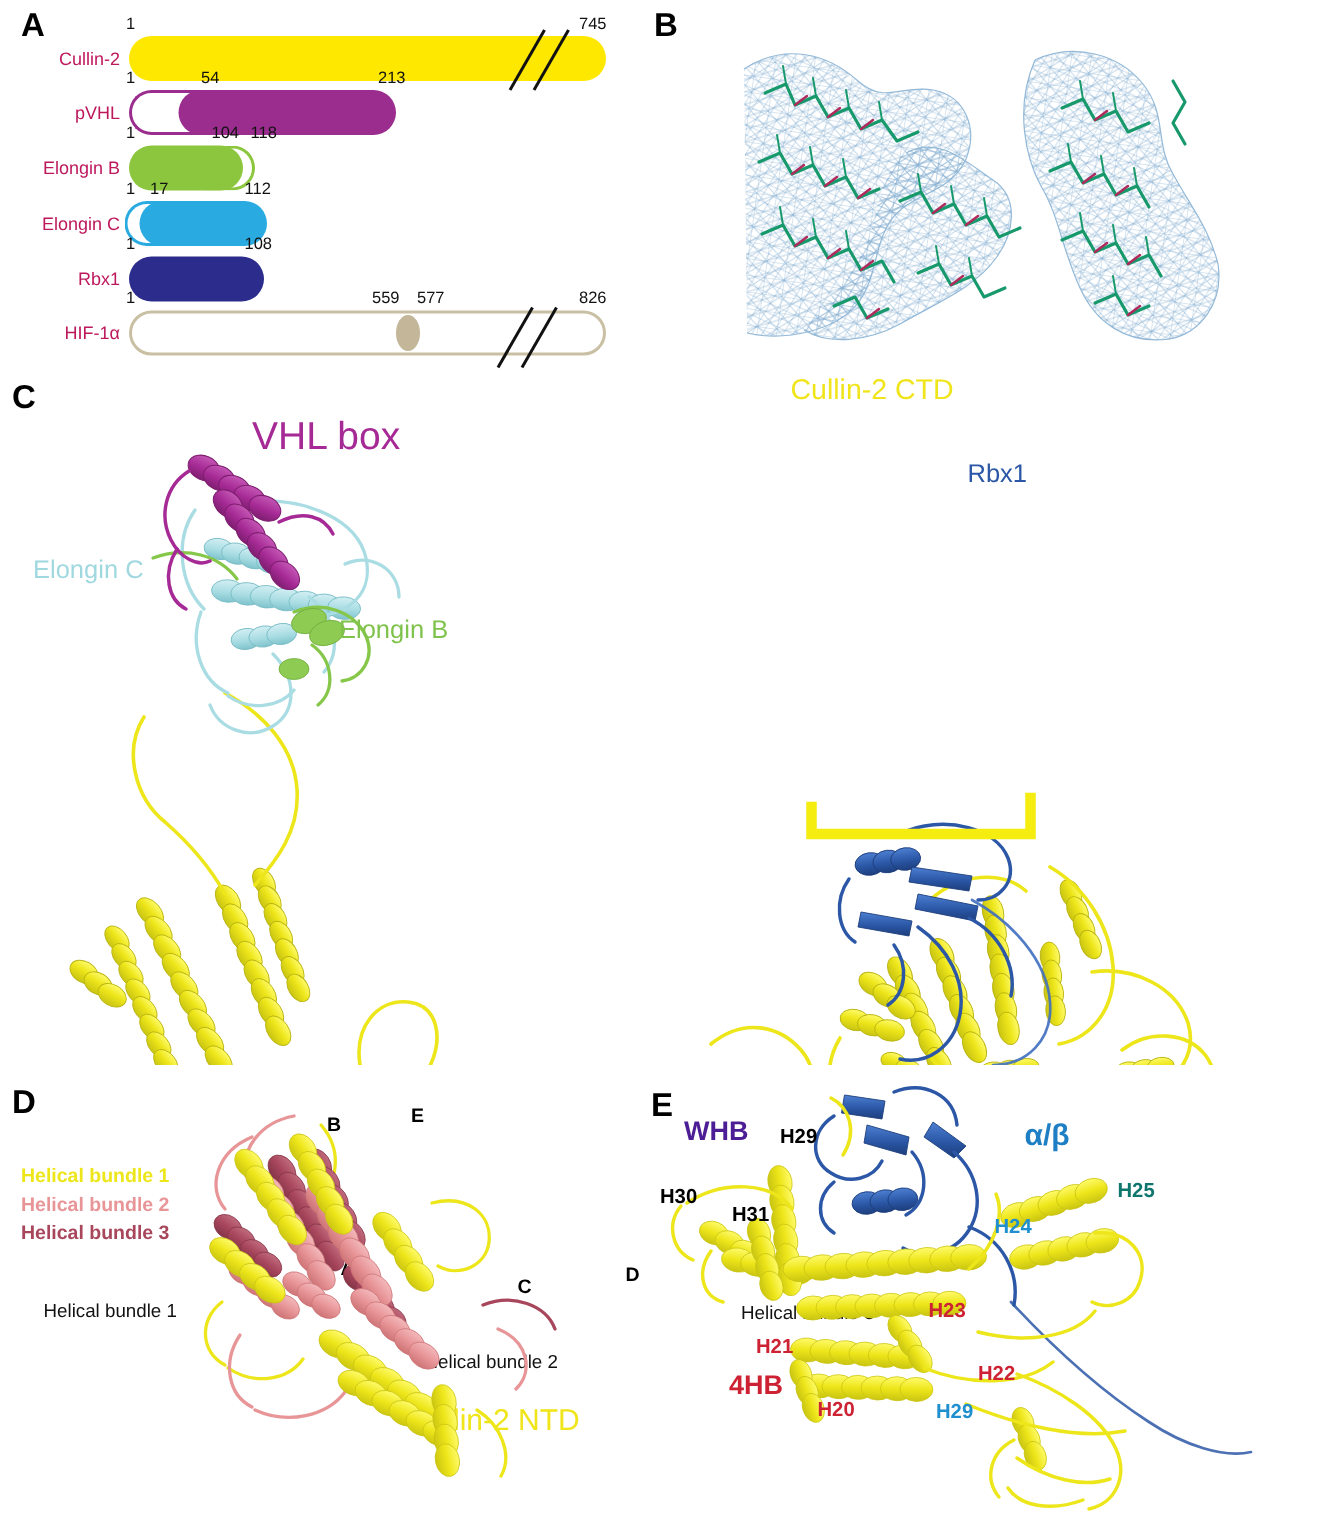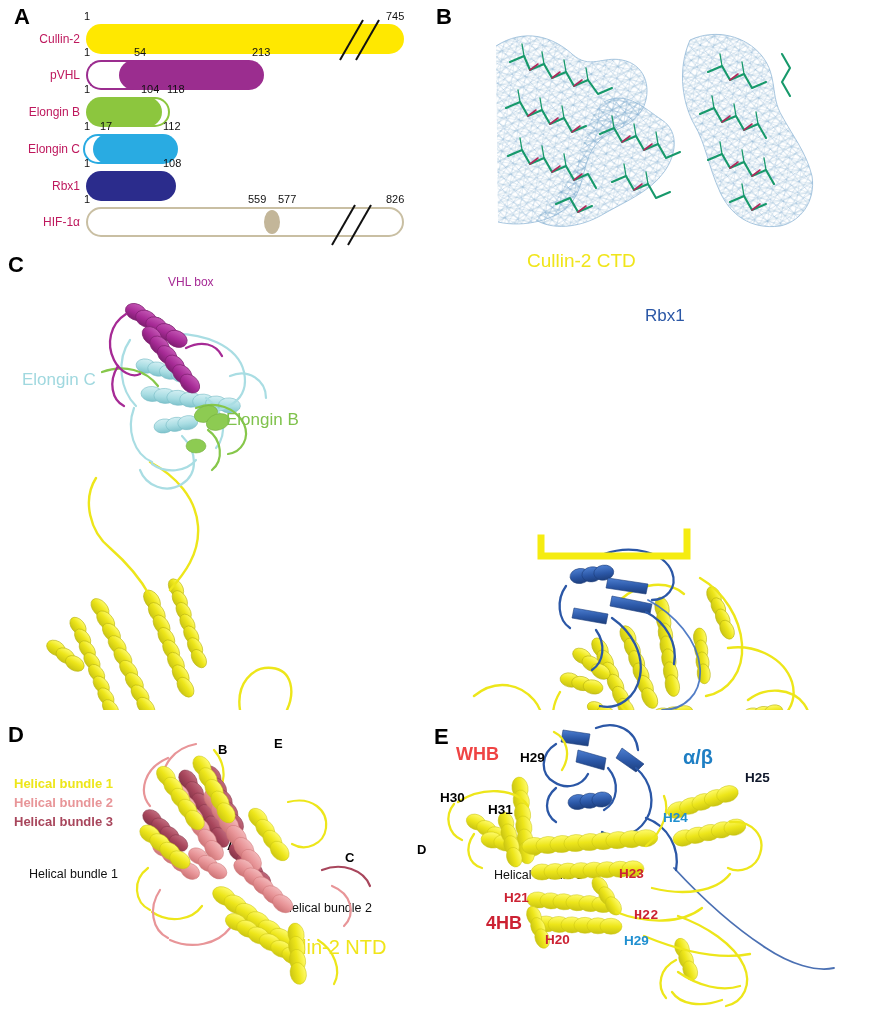--- a/index.html
+++ b/index.html
@@ -565,21 +565,21 @@
 
       <g stroke="#F5EC10" stroke-width="7" fill="none" stroke-linecap="square">
         <path d="M100 664 L100 680 L620 680 L620 664"></path>
       </g>
 
       <g stroke="#F5EC10" stroke-width="7" fill="none" stroke-linecap="square">
         <path d="M541 290 L541 308 L687 308 L687 284"></path>
       </g>
     </svg>
 
-    <div class="struct-label" style="left:168px;top:27px;font-size:12px;color:#A62A95;">VHL box</div>
+    <div class="struct-label" style="left:168px;top:27px;font-size:26px;color:#A62A95;">VHL box</div>
     <div class="struct-label" style="left:22px;top:122px;font-size:17px;color:#A0D8DF;">Elongin C</div>
     <div class="struct-label" style="left:226px;top:162px;font-size:17px;color:#7FC24C;">Elongin B</div>
     <div class="struct-label" style="left:645px;top:58px;font-size:17px;color:#2B57A6;">Rbx1</div>
     <div class="struct-label" style="left:527px;top:2px;font-size:19px;color:#F0E51A;">Cullin-2 CTD</div>
     <div class="struct-label" style="left:272px;top:688px;font-size:20px;color:#F0E51A;">Cullin-2 NTD</div>
 
     <div class="helixletter" style="left:218px;top:494px;">B</div>
     <div class="helixletter" style="left:274px;top:488px;">E</div>
     <div class="helixletter" style="left:227px;top:590px;">A</div>
     <div class="helixletter" style="left:345px;top:602px;">C</div>
@@ -897,30 +897,30 @@
         <path d="M186 202 C216 214 252 214 272 198"></path>
         <path d="M248 206 C276 216 304 234 314 256 C322 274 314 292 296 296"></path>
         <path d="M214 226 C248 240 288 250 320 244"></path>
         <path d="M248 262 C268 276 292 282 310 276"></path>
         <path d="M292 290 C270 298 250 294 242 282"></path>
         <path d="M246 250 C230 258 226 276 236 288"></path>
         <path d="M44 124 C34 138 38 154 52 158"></path>
       </g>
     </svg>
 
-    <div class="hlabel" style="left:26px;top:34px;font-size:18px;color:#ef4444;">WHB</div>
+    <div class="hlabel" style="left:26px;top:34px;font-size:18px;color:#4c1d95;">WHB</div>
     <div class="hlabel" style="left:90px;top:40px;color:#000;">H29</div>
     <div class="hlabel" style="left:10px;top:80px;color:#000;">H30</div>
     <div class="hlabel" style="left:58px;top:92px;color:#000;">H31</div>
 
     <div class="hlabel" style="left:253px;top:36px;font-size:20px;color:#1F7FC4;">α/β</div>
-    <div class="hlabel" style="left:283px;top:60px;color:#0f172a;padding-left:32px;">H25</div>
+    <div class="hlabel" style="left:283px;top:76px;color:#0f766e;padding-left:32px;">H25</div>
     <div class="hlabel" style="left:233px;top:100px;color:#1F8FD0;">H24</div>
 
     <div class="hlabel" style="left:189px;top:156px;color:#CC2233;">H23</div>
     <div class="hlabel" style="left:74px;top:180px;color:#CC2233;">H21</div>
-    <div class="hlabel" style="left:204px;top:198px;color:#CC2233;font-family:Liberation Mono, monospace;">H22</div>
+    <div class="hlabel" style="left:222px;top:198px;color:#CC2233;">H22</div>
     <div class="hlabel" style="left:56px;top:203px;font-size:18px;color:#CC2233;">4HB</div>
     <div class="hlabel" style="left:115px;top:222px;color:#CC2233;">H20</div>
     <div class="hlabel" style="left:194px;top:223px;color:#1F8FD0;">H29</div>
   </div>
 
 </div>
 
 </body></html>

